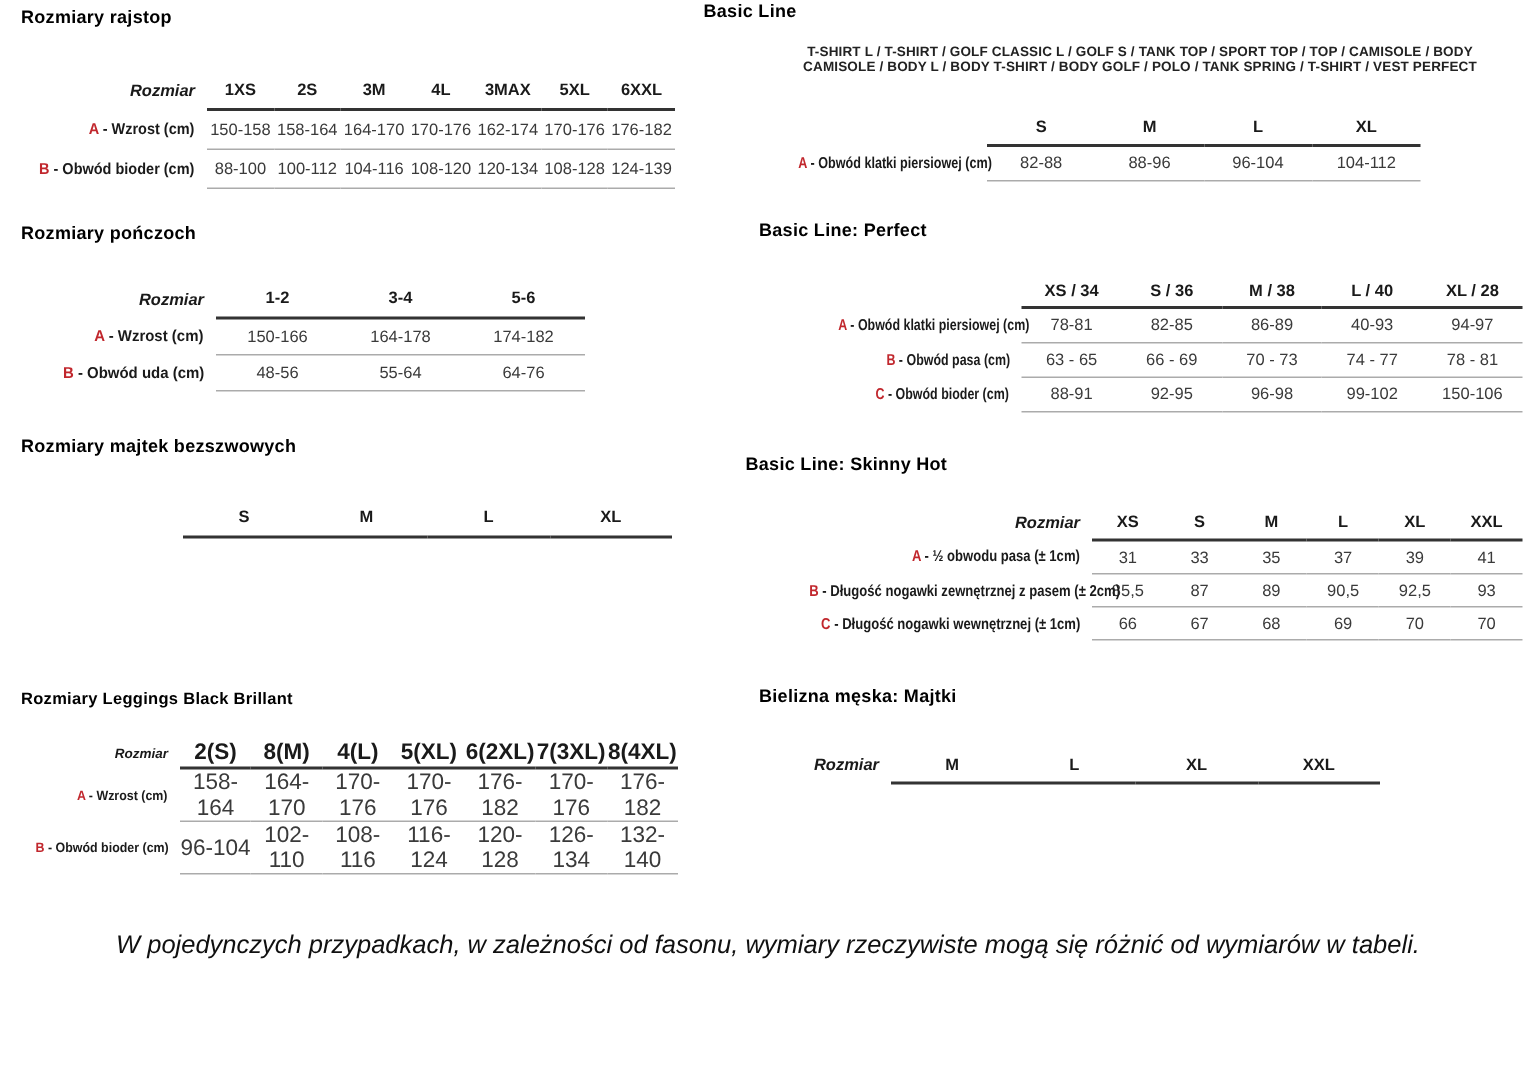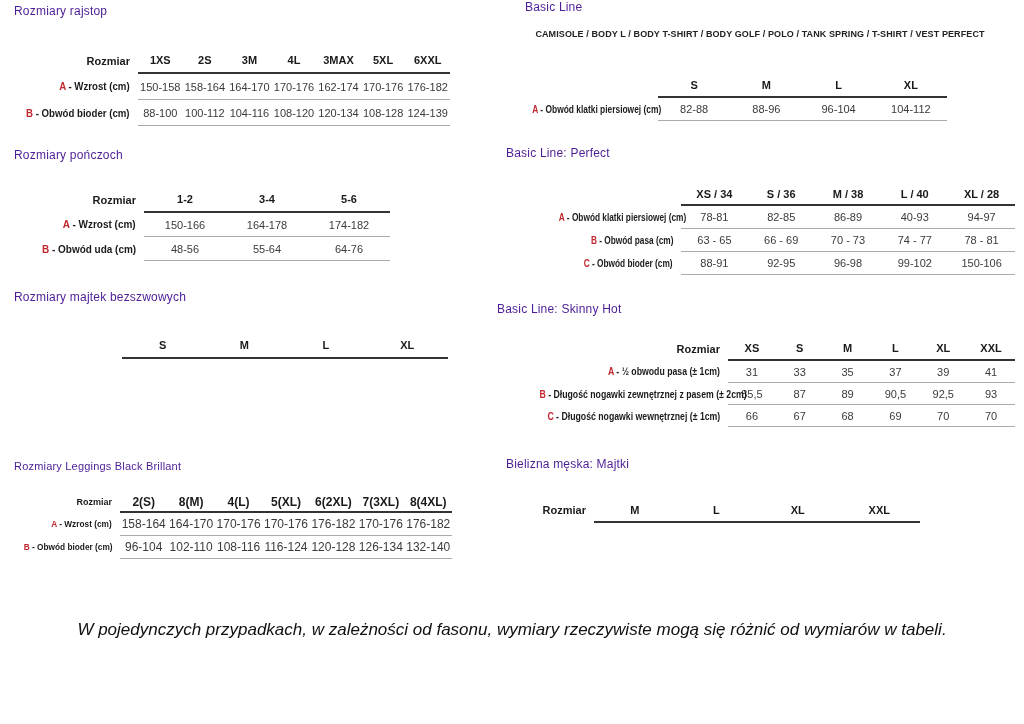--- a/index.html
+++ b/index.html
@@ -1,30 +1,30 @@
 <!DOCTYPE html>
 <html style="--red: #c1272d;"><head>
 <meta charset="utf-8">
 <style>
   html,body{margin:0;padding:0;background:#ffffff;}
   .page{position:relative;width:1024px;height:724px;background:#fff;overflow:hidden;
         font-family:"Liberation Sans", sans-serif;color:#1c1c1c;}
-  .section-title{position:absolute;font-weight:normal;font-size:12px;color:#4c1d95;letter-spacing:.2px;white-space:nowrap;}
+  .section-title{position:absolute;font-weight:bold;font-size:12px;color:#000000;letter-spacing:.2px;white-space:nowrap;}
   .product-list{position:absolute;left:500px;top:29px;width:520px;text-align:center;
         font-weight:bold;font-size:9px;line-height:10px;color:#222;letter-spacing:.1px;}
 
   .sizetable{position:absolute;display:table;table-layout:fixed;border-collapse:collapse;}
   .sizetable .tr{display:table-row;}
   .sizetable .td{display:table-cell;vertical-align:middle;text-align:center;
         font-size:11px;color:#3a3a3a;}
   .sizetable .tr.head .td{font-weight:bold;color:#1a1a1a;}
   .sizetable .tr.head .td.col{border-bottom:2px solid #333;}
   .sizetable .tr.body .td.val{border-bottom:1px solid #ababab;}
   .sizetable .td.label{text-align:right;padding-right:8px;font-weight:bold;color:#1a1a1a;font-size:10.5px;}
-  .sizetable .td.corner{font-size:11px;}
+  .sizetable .td.corner{font-size:11px;font-style:italic;}
   .labwrap{display:inline-block;white-space:nowrap;transform-origin:100% 50%;}
   .letter{color:var(--red,#c1272d);font-weight:bold;}
 
   #t-rajstop{left:14px;top:48px;width:436px;}
   #t-rajstop .td.label{width:116px;}
   #t-rajstop .head .td{height:24px;}
   #t-rajstop .body .td{height:25px;}
   #t-rajstop .labwrap{transform:scaleX(.92);}
 
   #t-ponczochy{left:14px;top:187px;width:376px;}
@@ -33,21 +33,21 @@
   #t-ponczochy .body .td{height:23px;}
   #t-ponczochy .labwrap{transform:scaleX(.95);}
 
   #t-majtki-bez{left:14px;top:333px;width:434px;}
   #t-majtki-bez .td.label{width:100px;}
   #t-majtki-bez .head .td{height:24px;}
   #t-majtki-bez .body .td{height:26px;}
   #t-majtki-bez .labwrap{transform:scaleX(.88);}
 
   #t-leggings{left:14px;top:492px;width:438px;}
-  #t-leggings .td{font-size:12px;}
+  #t-leggings .td{font-size:15px;}
   #t-leggings .td.label,#t-leggings .td.corner{font-size:9px;}
   #t-leggings .td.label{width:98px;}
   #t-leggings .head .td{height:19px;}
   #t-leggings .body .td{height:22px;}
   #t-leggings .labwrap{transform:scaleX(.92);}
 
   #t-basic{left:500px;top:73px;width:447px;}
   #t-basic .td.label{width:150px;}
   #t-basic .head .td{height:23px;}
   #t-basic .body .td{height:22px;}
@@ -174,22 +174,23 @@
         <div class="td val">96-104</div>
         <div class="td val">102-110</div>
         <div class="td val">108-116</div>
         <div class="td val">116-124</div>
         <div class="td val">120-128</div>
         <div class="td val">126-134</div>
         <div class="td val">132-140</div>
       </div>
     </div>
 
-  <div class="section-title" style="left:525px;top:0px">Basic Line</div>
+  <div class="section-title" style="left:469px;top:0px">Basic Line</div>
   <div class="product-list">
+    <div>T-SHIRT L / T-SHIRT / GOLF CLASSIC L / GOLF S / TANK TOP / SPORT TOP / TOP / CAMISOLE / BODY</div>
     <div>CAMISOLE / BODY L / BODY T-SHIRT / BODY GOLF / POLO / TANK SPRING / T-SHIRT / VEST PERFECT</div>
   </div>
   <div class="sizetable" id="t-basic">
       <div class="tr head">
         <div class="td label corner"></div>
         <div class="td col">S</div>
         <div class="td col">M</div>
         <div class="td col">L</div>
         <div class="td col">XL</div>
       </div>

